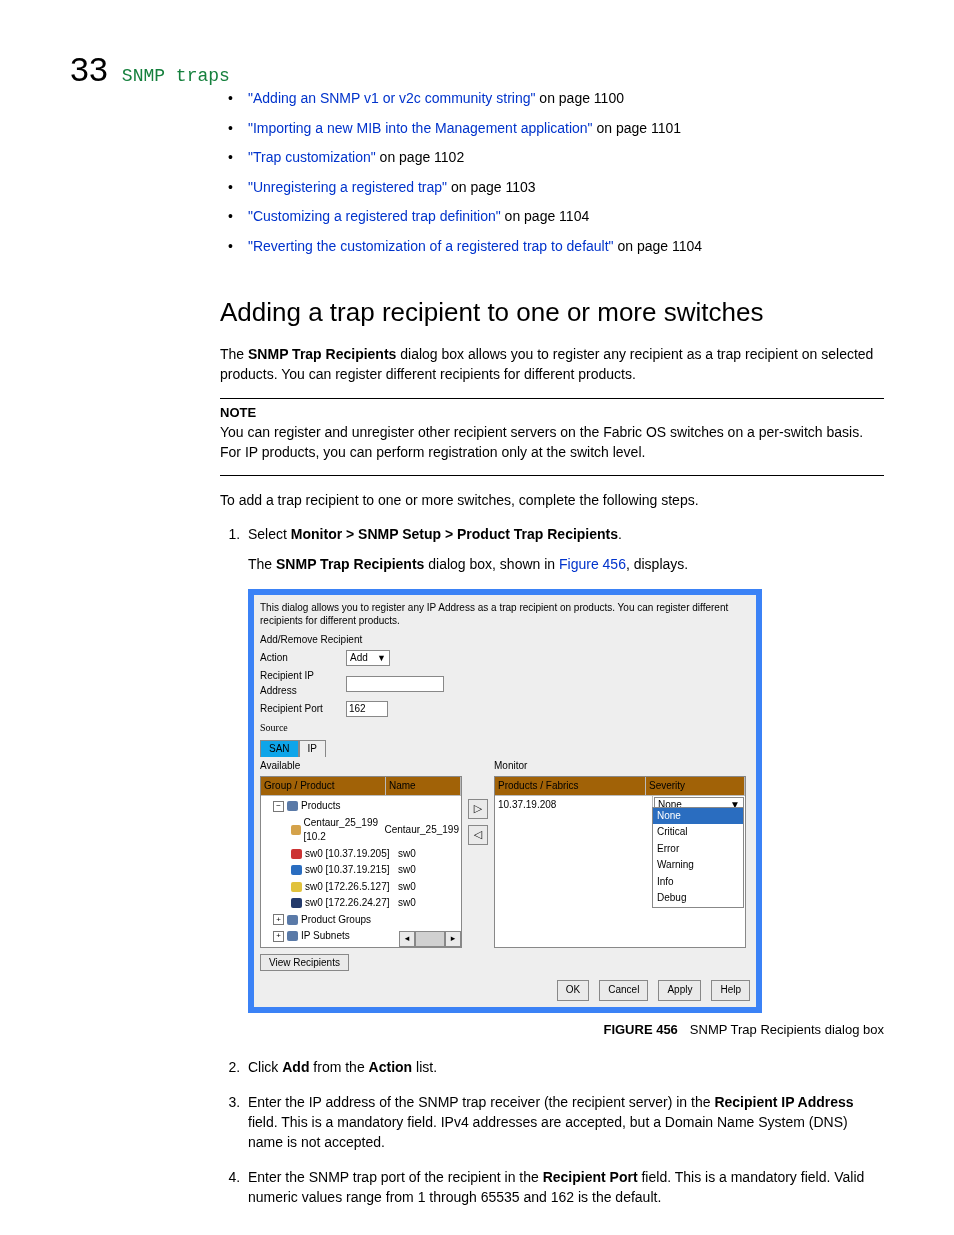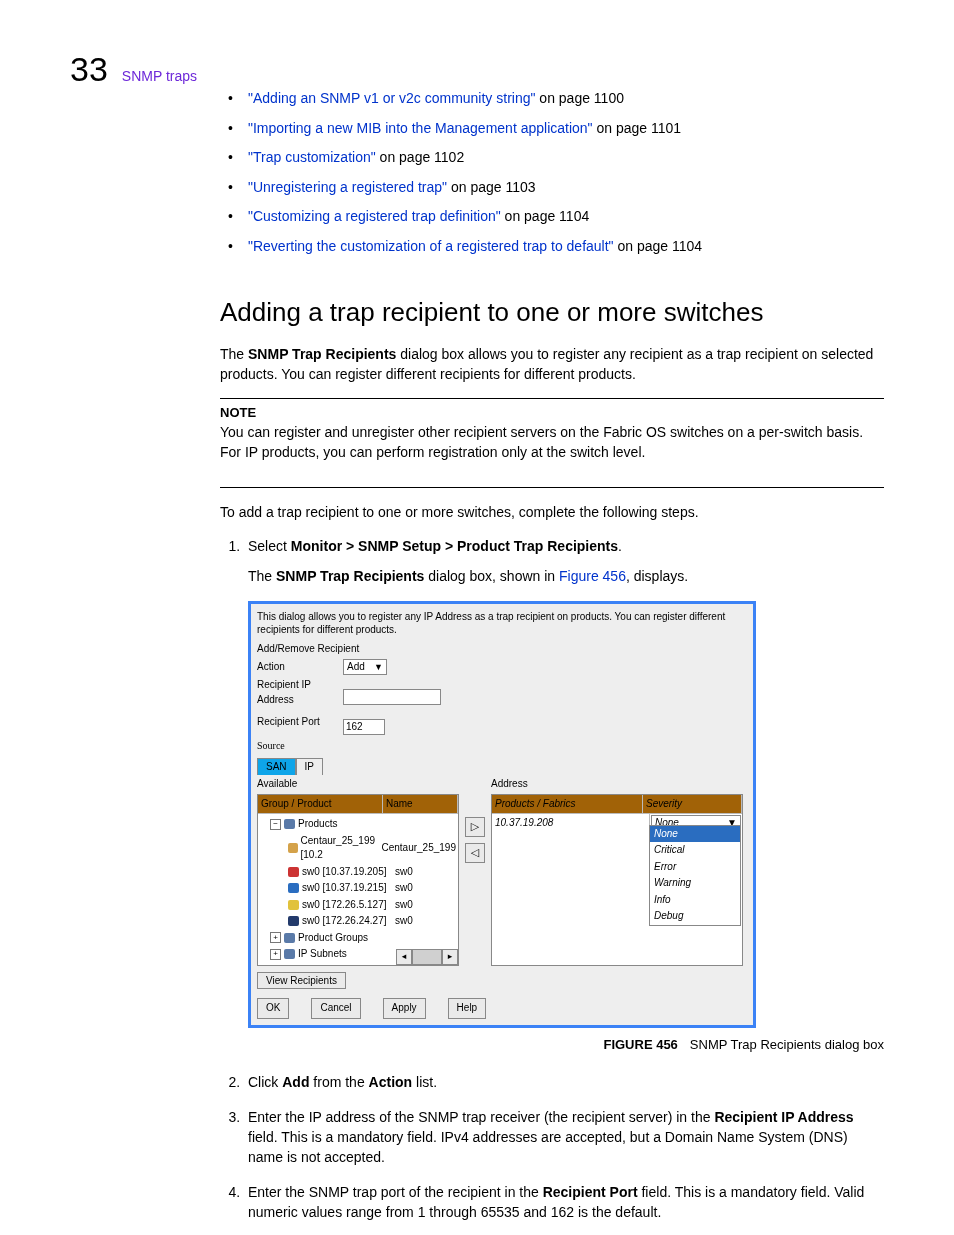--- a/index.html
+++ b/index.html
@@ -16,23 +16,23 @@
     display: flex;
     align-items: baseline;
     gap: 14px;
   }
   .page-number-big {
     font-family: "Trebuchet MS", Arial, sans-serif;
     font-size: 34px;
     font-weight: 400;
   }
   .page-header .section-title {
-    font-size: 14px;
-    color: #6d28d9;
-    font-family: Liberation Sans, sans-serif;
+    font-size: 18px;
+    color: #15803d;
+    font-family: Liberation Mono, monospace;
     font-weight: 400;
   }
   .content {
     margin-left: 150px;
   }
   ul.links {
     list-style: none;
     padding: 0;
     margin: 0 0 40px 0;
   }
@@ -61,21 +61,21 @@
     margin: 40px 0 16px 0;
   }
   p.body {
     font-size: 14px;
     line-height: 1.45;
     margin: 0 0 14px 0;
   }
   .note-block {
     border-top: 1px solid #000;
     border-bottom: 1px solid #000;
-    padding: 6px 0 24px 0;
+    padding: 6px 0 12px 0;
     margin: 14px 0;
   }
   .note-label {
     font-weight: bold;
     font-family: Arial, sans-serif;
     font-size: 13px;
     margin-bottom: 2px;
   }
   .note-body {
     font-size: 14px;
@@ -88,58 +88,58 @@
   }
   ol.steps > li {
     margin-bottom: 14px;
     padding-left: 4px;
   }
   .bold { font-weight: bold; }
 
   
   .dialog {
     background: #eeeeee;
-    border: 3px solid #3b82f6;
+    border: 6px solid #3b82f6;
     width: 490px;
     font-family: Tahoma, Arial, sans-serif;
     font-size: 10px;
     color: #000;
     margin: 6px 0 8px 0;
     padding: 6px;
   }
   .dialog .desc { margin-bottom: 6px; line-height: 1.3; }
   .dlg-row { display: flex; align-items: center; margin: 3px 0; gap: 6px; }
   .dlg-label { width: 80px; }
   .dlg-select, .dlg-input {
     background: #fff;
     border: 1px solid #888;
     height: 14px;
     font-size: 10px;
     padding: 0 2px;
     box-sizing: content-box;
   }
   .dlg-select { width: 36px; display:inline-flex; align-items:center; justify-content:space-between; padding:0 3px;}
   .dlg-select .caret { font-size:9px; }
-  .dlg-input { width: 92px; margin-top: 9px; }
+  .dlg-input { width: 92px; }
   .dlg-input.small { width: 36px; }
 
   .tab-strip { display:flex; margin-top:4px; }
   .tab {
     border:1px solid #888; border-bottom:none;
     padding:1px 8px; background:#eeeeee; font-size:10px;
   }
   .tab.active { background:#0ea5e9; }
 
   .dual-list { display:flex; gap:6px; margin-top:2px;}
   .list-box {
     border:1px solid #888; background:#fff; height:170px;
     display:flex; flex-direction:column; position:relative;
   }
   .list-box.left { width:200px; }
-  .list-box.right { width:250px;font-style:italic; }
+  .list-box.right { width:250px; }
   .list-header-label { font-size:10px; margin-bottom:2px;}
   .table-head {
     display:flex; background:#a16207; border-bottom:1px solid #bbb;
     font-size:10px;
   }
   .table-head > div { padding:2px 3px; border-right:1px solid #bbb; }
   .left .table-head > div:first-child { width:118px; }
   .right .table-head > div:first-child { flex:1; }
   .tree { flex:1; overflow:hidden; padding:2px 2px; }
   .tree-row { display:flex; align-items:center; gap:3px; font-size:10px; padding:1px 0; }
@@ -184,21 +184,21 @@
   .sev-list {
     position:absolute; right:1px; top:30px; width:90px;
     border:1px solid #888; background:#fff; z-index:5;
   }
   .sev-list div { padding:1px 4px; font-size:10px; }
   .sev-list div.hl { background:#2a6dc0; color:#fff; }
 
   .view-btn, .dlg-button {
     border:1px solid #888; background:#eaeaea; padding:2px 8px; font-size:10px;
   }
-  .dialog-footer { display:flex; justify-content:flex-start; gap:22px; margin-top:10px;}
+  .dialog-footer { display:flex; justify-content:flex-end; gap:10px; margin-top:10px;}
   .figure-caption { font-size:13px; margin: 6px 0 18px 0; text-align: right;}
   .figure-caption .fig-label { font-weight:bold; font-family: Arial, sans-serif; margin-right:12px;}
   .left-col-name { flex:1; }
 </style>
 </head>
 <body>
 
 <div class="page">
   <div class="page-header">
     <span class="page-number-big">33</span>
@@ -320,21 +320,21 @@
                   </div>
               </div>
             </div>
 
             <div class="arrow-col">
               <div class="arrow-btn">▷</div>
               <div class="arrow-btn">◁</div>
             </div>
 
             <div>
-              <div class="list-header-label">Address</div>
+              <div class="list-header-label">Monitor</div>
               <div class="list-box right">
                 <div class="table-head">
                   <div>Products / Fabrics</div>
                   <div style="width:92px;">Severity</div>
                 </div>
                 <div class="data-row">
                   <div class="cell-left">10.37.19.208</div>
                   <div class="cell-sev">
                     <div class="sev-drop">
                       <span>None</span>

